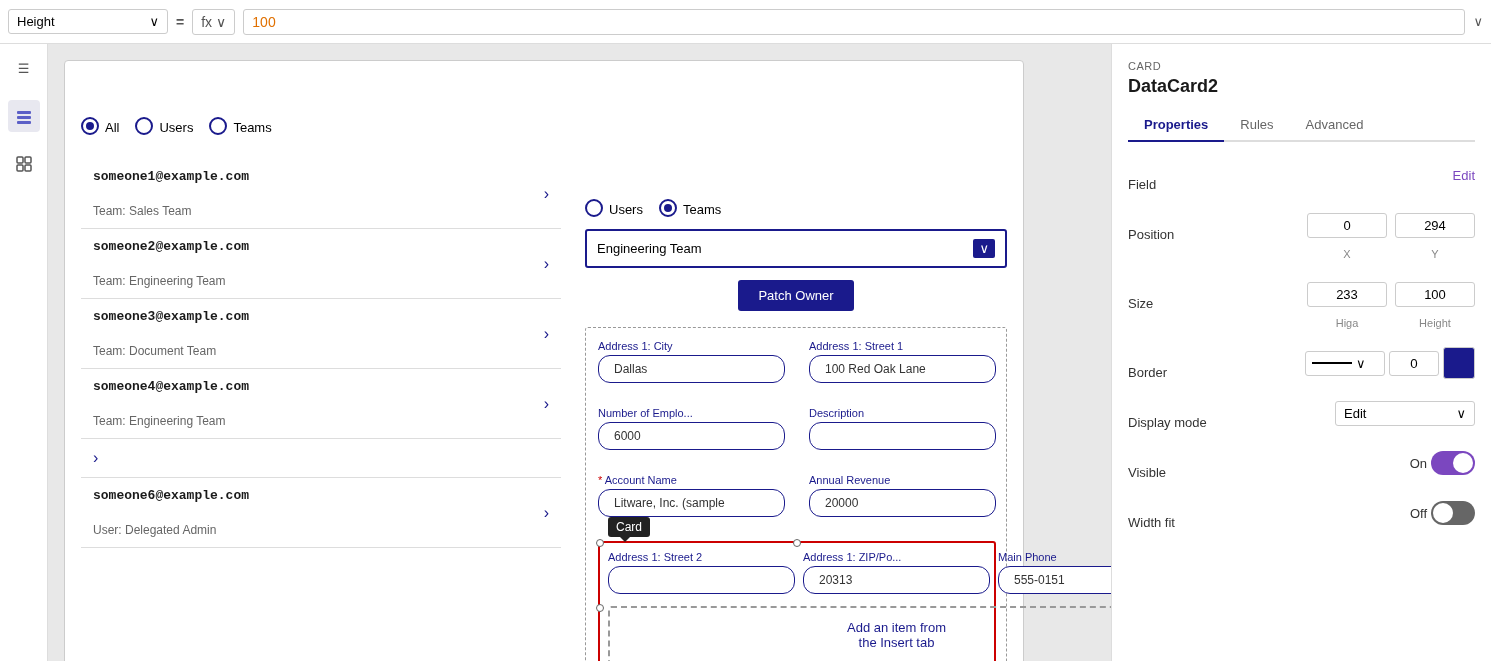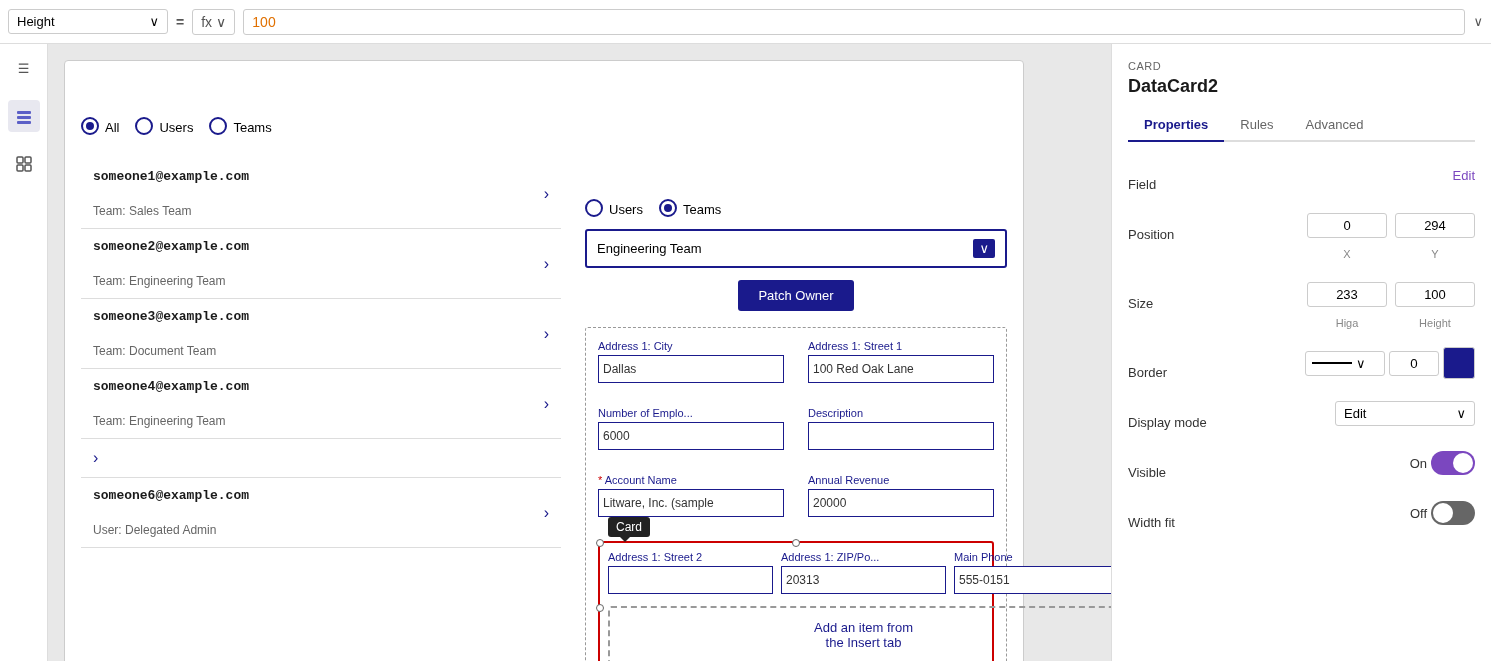--- a/index.html
+++ b/index.html
@@ -87,21 +87,21 @@
     
     .data-card-grid {
       border: 1px dashed #999; border-radius: 3px; padding: 12px;
       display: grid; grid-template-columns: 1fr 1fr; gap: 24px;
     }
 
     .field-group { display: flex; flex-direction: column; gap: 3px; }
     .field-label { color: #1a1a8c; font-size: 11px; }
     .field-label.required::before { content: '* '; color: #cc0000; }
     .field-input {
-      border: 1px solid #1a1a8c; border-radius: 0; padding: 4px 4px;
+      border: 1px solid #1a1a8c; border-radius: 12px; padding: 4px 15px;
       font-size: 12px; color: #333; background: #fff; height: 28px;
     }
 
     
     .properties-panel {
       width: 380px; background: #fff; border-left: 1px solid #ddd;
       padding: 16px; overflow-y: auto;
     }
     .panel-card-label { font-size: 11px; color: #666; text-transform: uppercase; letter-spacing: 0.5px; margin-bottom: 4px; }
     .panel-title { font-size: 18px; font-weight: 600; color: #1a1a1a; margin-bottom: 12px; }

